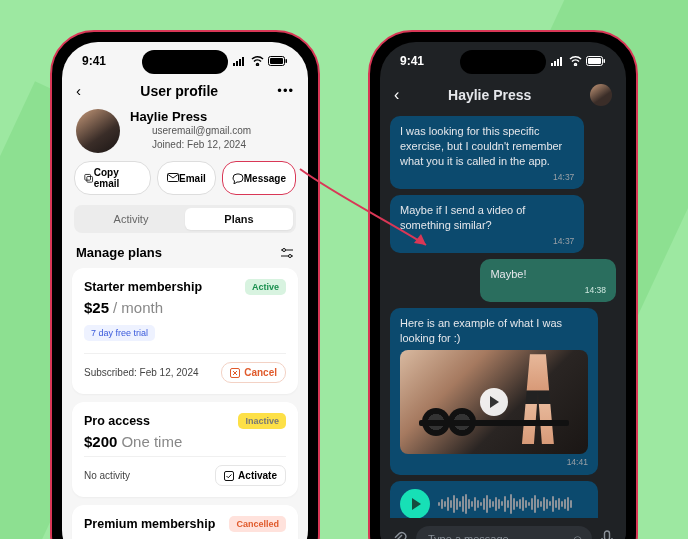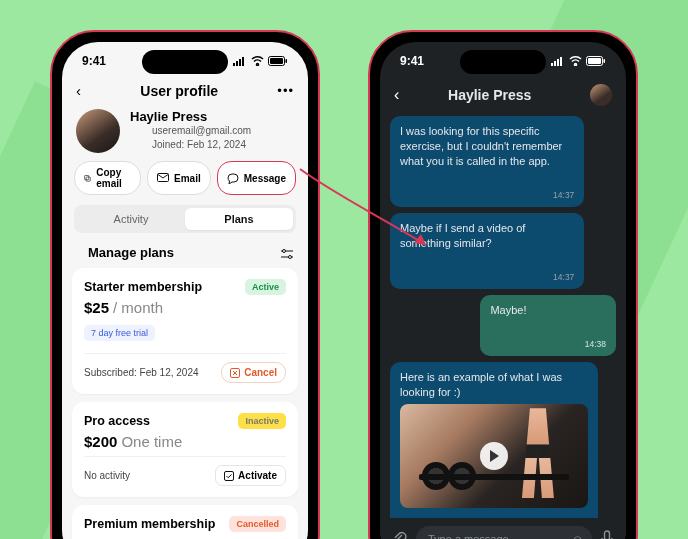--- a/index.html
+++ b/index.html
@@ -102,21 +102,20 @@
 
   .action-row {
     display: flex;
     gap: 6px;
     padding: 0 12px 10px;
     justify-content: center;
   }
   .pill-btn {
     display: flex;
     align-items: center;
-    gap: 5px;
     font-size: 10px;
     font-weight: 600;
     border: 1px solid #ddd;
     border-radius: 16px;
     padding: 5px 9px;
     background: #fff;
   }
   .pill-btn.highlight {
     border: 1.5px solid #d93756;
     border-radius: 14px;
@@ -141,23 +140,22 @@
   .tab.active {
     background: #fff;
     color: #111;
     font-weight: 600;
     box-shadow: 0 1px 2px rgba(0,0,0,0.06);
   }
 
   .section-hdr {
     display: flex;
     justify-content: space-between;
-    align-items: flex-end;
+    align-items: center;
     padding: 4px 14px 8px;
-    margin-left: 12px;
   }
   .section-hdr .lbl { font-size: 13px; font-weight: 700; }
 
   .card {
     background: #fff;
     border-radius: 12px;
     margin: 0 10px 8px;
     padding: 11px 12px;
     box-shadow: 0 1px 2px rgba(0,0,0,0.04);
   }
@@ -238,21 +236,21 @@
   .bubble.me {
     background: #2a6e5e;
     margin-left: auto;
     max-width: 60%;
   }
   .bubble .ts {
     display:block;
     text-align:right;
     font-size: 8.5px;
     color: #9aa0a6;
-    margin-top: 21px;
+    margin-top: 3px;
   }
   .bubble.me .ts { color: #cfe8e0; }
 
   .video-thumb {
     width: 100%;
     height: 104px;
     border-radius: 8px;
     background: linear-gradient(135deg,#d8b9a0 0%, #a67a60 30%, #2a2523 60%, #1a1614 100%);
     position: relative;
     margin-top: 4px;

